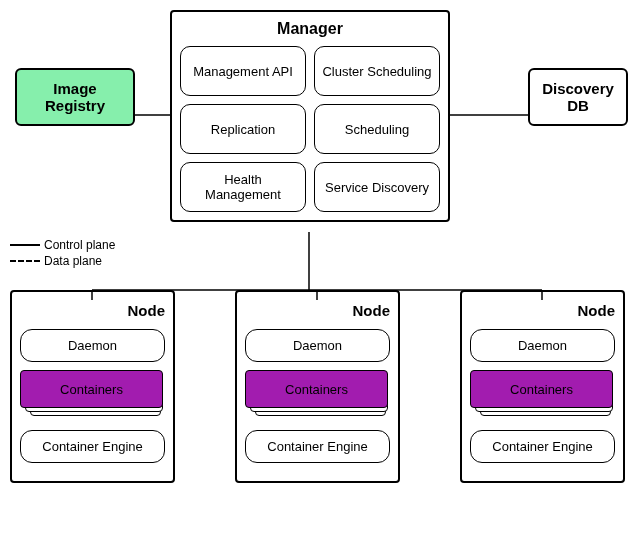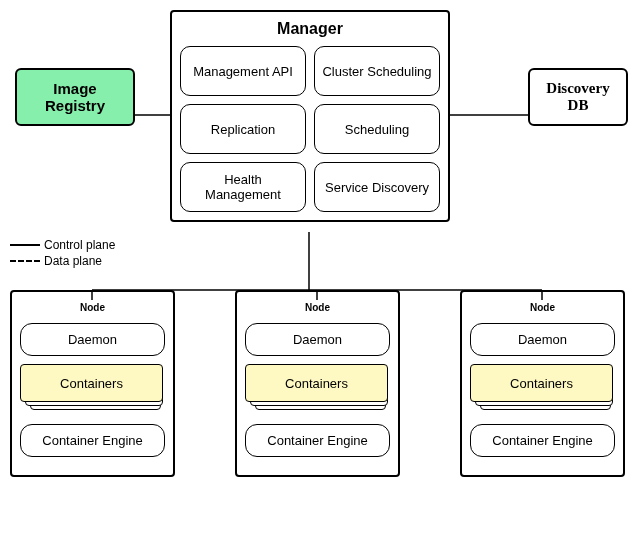--- a/index.html
+++ b/index.html
@@ -76,21 +76,20 @@
       top: 68px;
       right: 15px;
       width: 100px;
       border: 2px solid #000;
       border-radius: 6px;
       padding: 10px 8px;
       text-align: center;
       font-weight: bold;
       font-size: 15px;
       background: #fff;
-      font-family: Liberation Serif, serif;
     }
 
     
     .legend {
       position: absolute;
       top: 238px;
       left: 10px;
     }
 
     .legend-item {
@@ -118,23 +117,23 @@
     .node-container {
       position: absolute;
       border: 2px solid #000;
       border-radius: 4px;
       padding: 10px 8px;
       background: #fff;
       width: 165px;
     }
 
     .node-title {
-      text-align: center;
+      text-align: right;
       font-weight: bold;
-      font-size: 10px;
+      font-size: 15px;
       margin-bottom: 10px;
     }
 
     .node-cell {
       border: 1.5px solid #000;
       border-radius: 12px;
       text-align: center;
       padding: 8px 6px;
       font-size: 13px;
       margin-bottom: 8px;
@@ -172,21 +171,21 @@
     }
 
     .containers-stack .stack-front {
       position: absolute;
       left: 0;
       top: 0;
       width: calc(100% - 2px);
       height: 38px;
       border: 1.5px solid #000;
       border-radius: 4px;
-      background: #fef9c3;
+      background: #a21caf;
       display: flex;
       align-items: center;
       justify-content: center;
       font-size: 13px;
     }
 
     .node1 { top: 290px; left: 10px; }
     .node2 { top: 290px; left: 235px; }
     .node3 { top: 290px; left: 460px; }
   </style>

